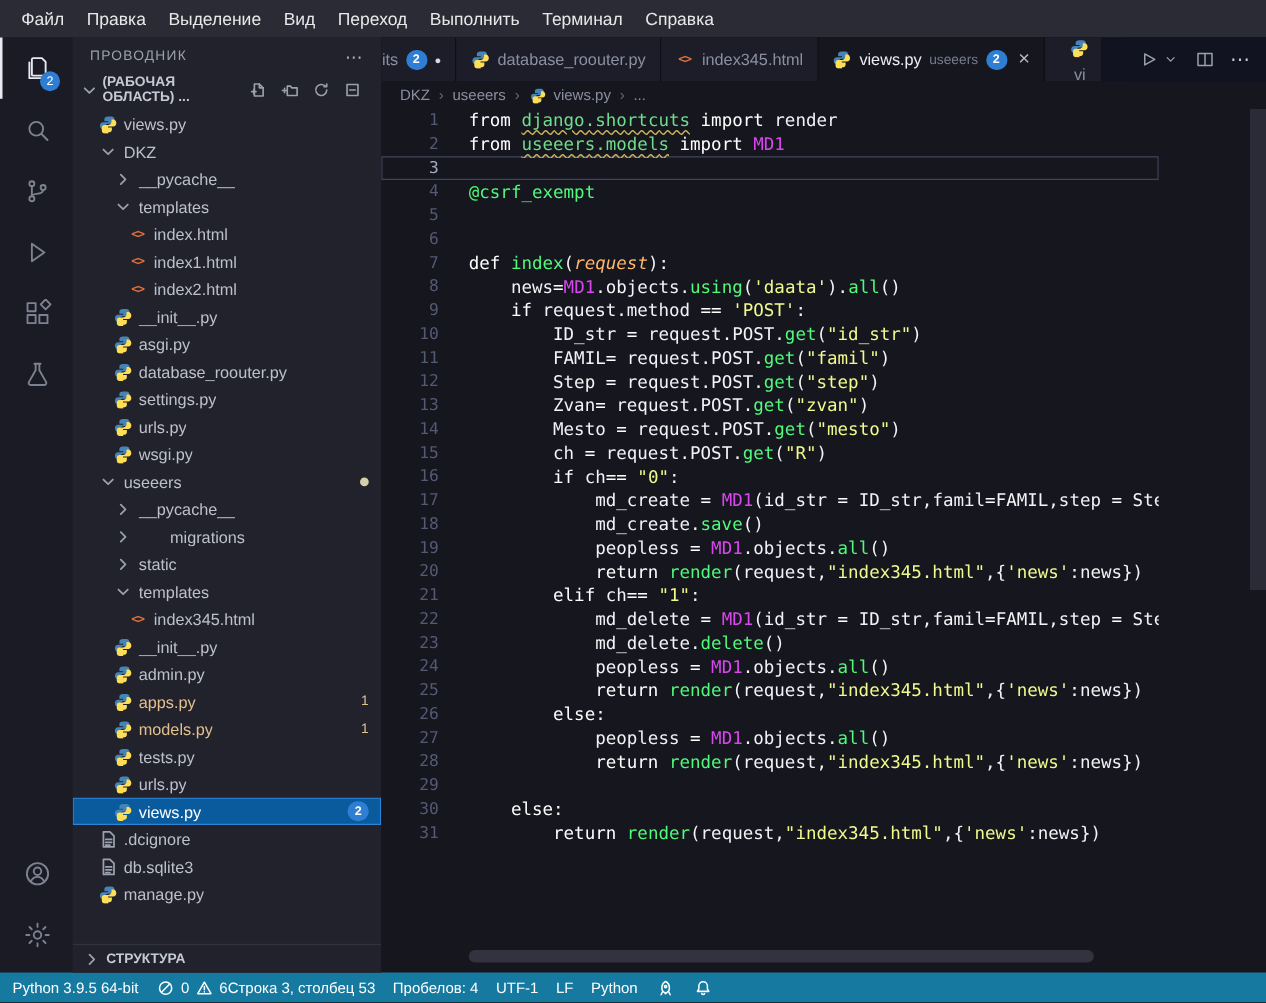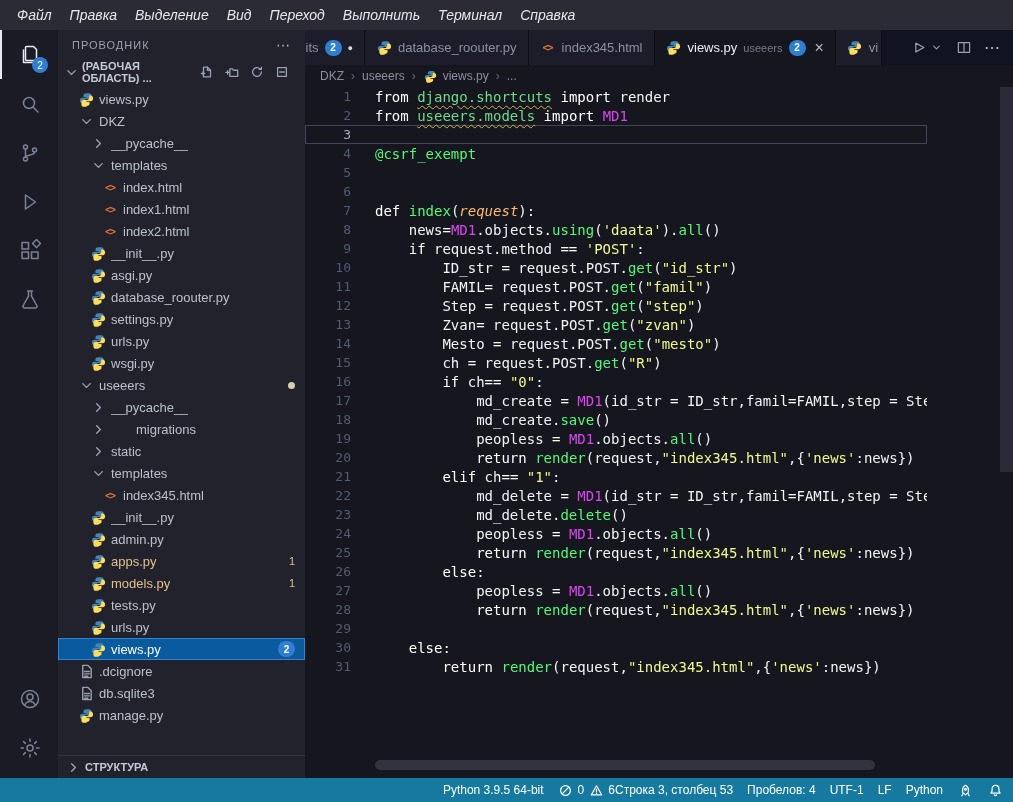--- a/index.html
+++ b/index.html
@@ -2,21 +2,21 @@
 <html><head>
 <meta charset="utf-8">
 <style>
   * { margin:0; padding:0; box-sizing:border-box; }
   html,body { width:1013px; height:802px; overflow:hidden; background:#16161f;
     font-family:"Liberation Sans",sans-serif; -webkit-font-smoothing:antialiased; }
   .app { width:1013px; height:802px; display:flex; flex-direction:column; }
 
   
   .menubar { height:30px; background:#2b2b35; display:flex; align-items:center;
-    padding-left:8px; color:#e8e8ea; font-size:14px; flex:none;font-style:italic; }
+    padding-left:8px; color:#e8e8ea; font-size:14px; flex:none; }
   .menu-item { padding:4px 9px; border-radius:4px; cursor:default; }
 
   .main { flex:1; display:flex; min-height:0; }
 
   
   .activitybar { width:58px; background:#1a1b24; display:flex; flex-direction:column; flex:none; }
   #activity-bottom { margin-top:auto; padding-bottom:6px; }
   .act-icon { width:58px; height:49px; display:flex; align-items:center; justify-content:center;
     position:relative; color:#7d8291; border-left:2px solid transparent; }
   .act-icon.active { color:#e9ebf2; border-left:2px solid #e9ebf2; }
@@ -48,21 +48,21 @@
     display:flex; align-items:center; gap:4px; padding:0 7px; font-weight:bold; font-size:11px;
     color:#c6cad6; background:#21222c; }
 
   
   .editorcol { flex:1; display:flex; flex-direction:column; min-width:0; background:#16161f; }
   .tabbar { height:35px; background:#121320; display:flex; align-items:stretch; flex:none; }
   .tab { display:flex; align-items:center; gap:6px; padding:0 11px; background:#1c1d29;
     border-right:1px solid #0d0e16; color:#8b90a1; font-size:13px; white-space:nowrap; cursor:default; }
   .tab.active { background:#16161f; color:#eceef4; }
   .tab.clip-left { width:60px; overflow:hidden; justify-content:flex-end; padding-left:2px; }
-  .tab.clip-right { width:46px; overflow:hidden; padding-right:0; }
+  .tab.clip-right { width:46px; overflow:hidden; padding-right:0;flex-direction:column; }
   .tab .detail { font-size:11px; color:#767b8c; }
   .tab .close { color:#b6bac6; font-size:16px; margin-left:3px; line-height:1; }
   .dirty-dot { color:#d8dae2; font-size:9px; }
   .editor-actions { margin-left:auto; display:flex; align-items:center; gap:12px; padding:0 12px;
     color:#c2c6d2; background:#121320; }
   .editor-actions .ic svg { width:17px; height:17px; }
   .run-group { display:flex; align-items:center; gap:1px; }
   .run-group .chev svg { width:11px; height:11px; }
   .more-label { font-size:16px; letter-spacing:1px; }
 
@@ -86,21 +86,21 @@
 
   .minimap { position:absolute; top:2px; right:14px; width:72px; }
   .mm-line { height:2px; line-height:0; white-space:nowrap; overflow:hidden; }
 
   .vthumb { position:absolute; top:0; right:0; width:13px; height:385px; background:rgba(150,155,175,.16); }
   .hthumb { position:absolute; bottom:8px; left:70px; width:500px; height:10px;
     background:rgba(150,155,175,.22); border-radius:5px; }
 
   
   .statusbar { height:24px; background:#1579a0; color:#fff; display:flex; align-items:center;
-    font-size:12px; padding:0 10px; flex:none; justify-content:flex-end; }
+    font-size:12px; padding:0 10px; flex:none; justify-content:flex-start; }
   .sb-group { display:flex; align-items:center; gap:14px; }
   .sb-seg { display:flex; align-items:center; gap:4px; cursor:default; }
   .statusbar .ic svg { width:13px; height:13px; }
 
   .ic { display:inline-flex; width:16px; height:16px; align-items:center; justify-content:center;
     flex:none; color:#9aa0ad; }
   .ic svg { width:15px; height:15px; display:block; }
   .html-glyph { font-size:10px; font-weight:bold; color:#e0703a; letter-spacing:-1px;
     font-family:"DejaVu Sans Mono",monospace; }
 </style>

